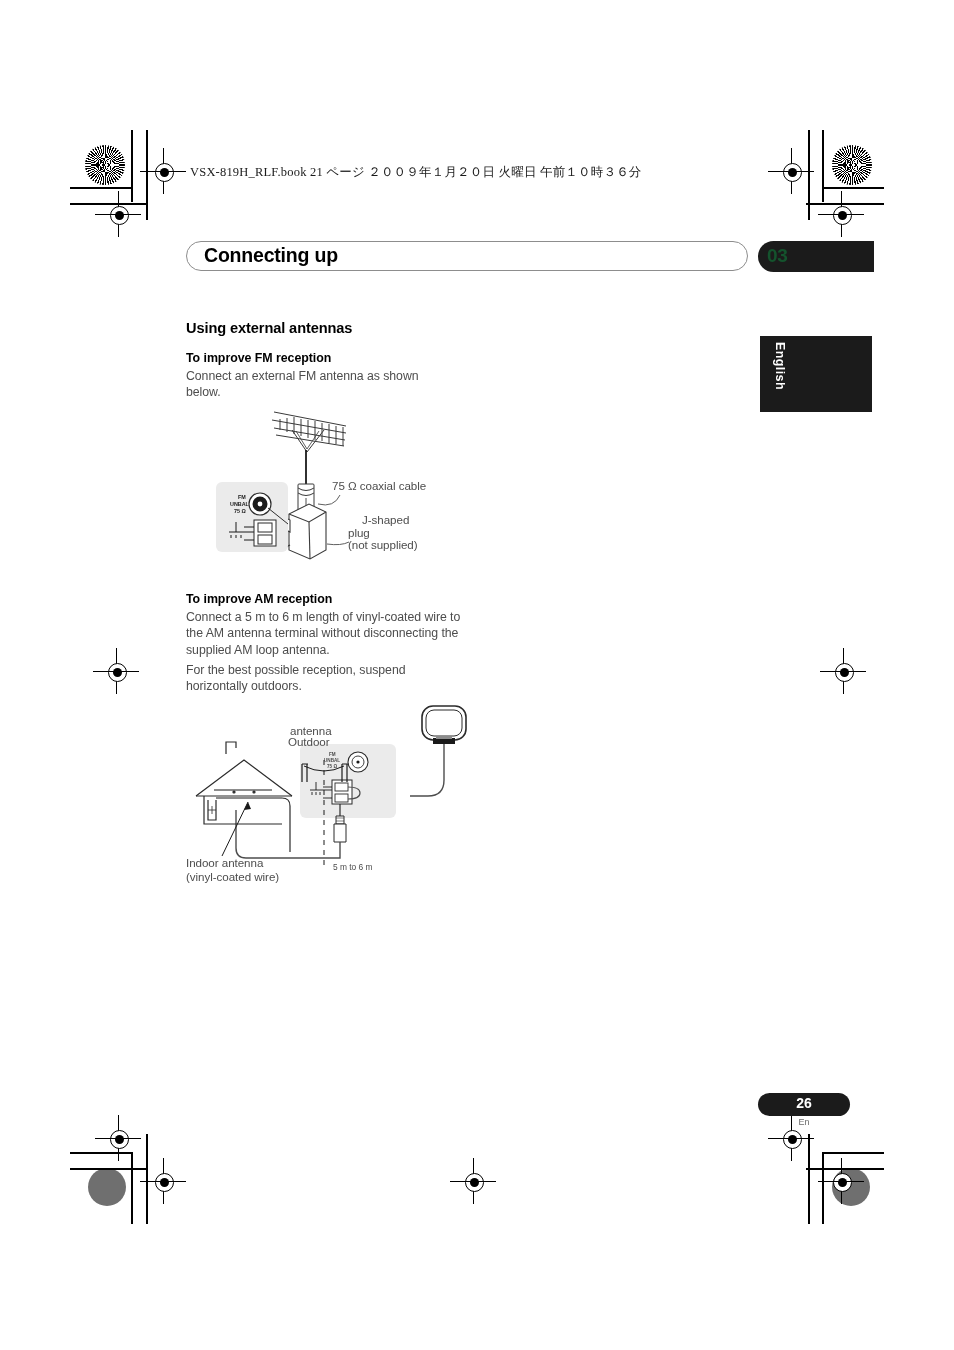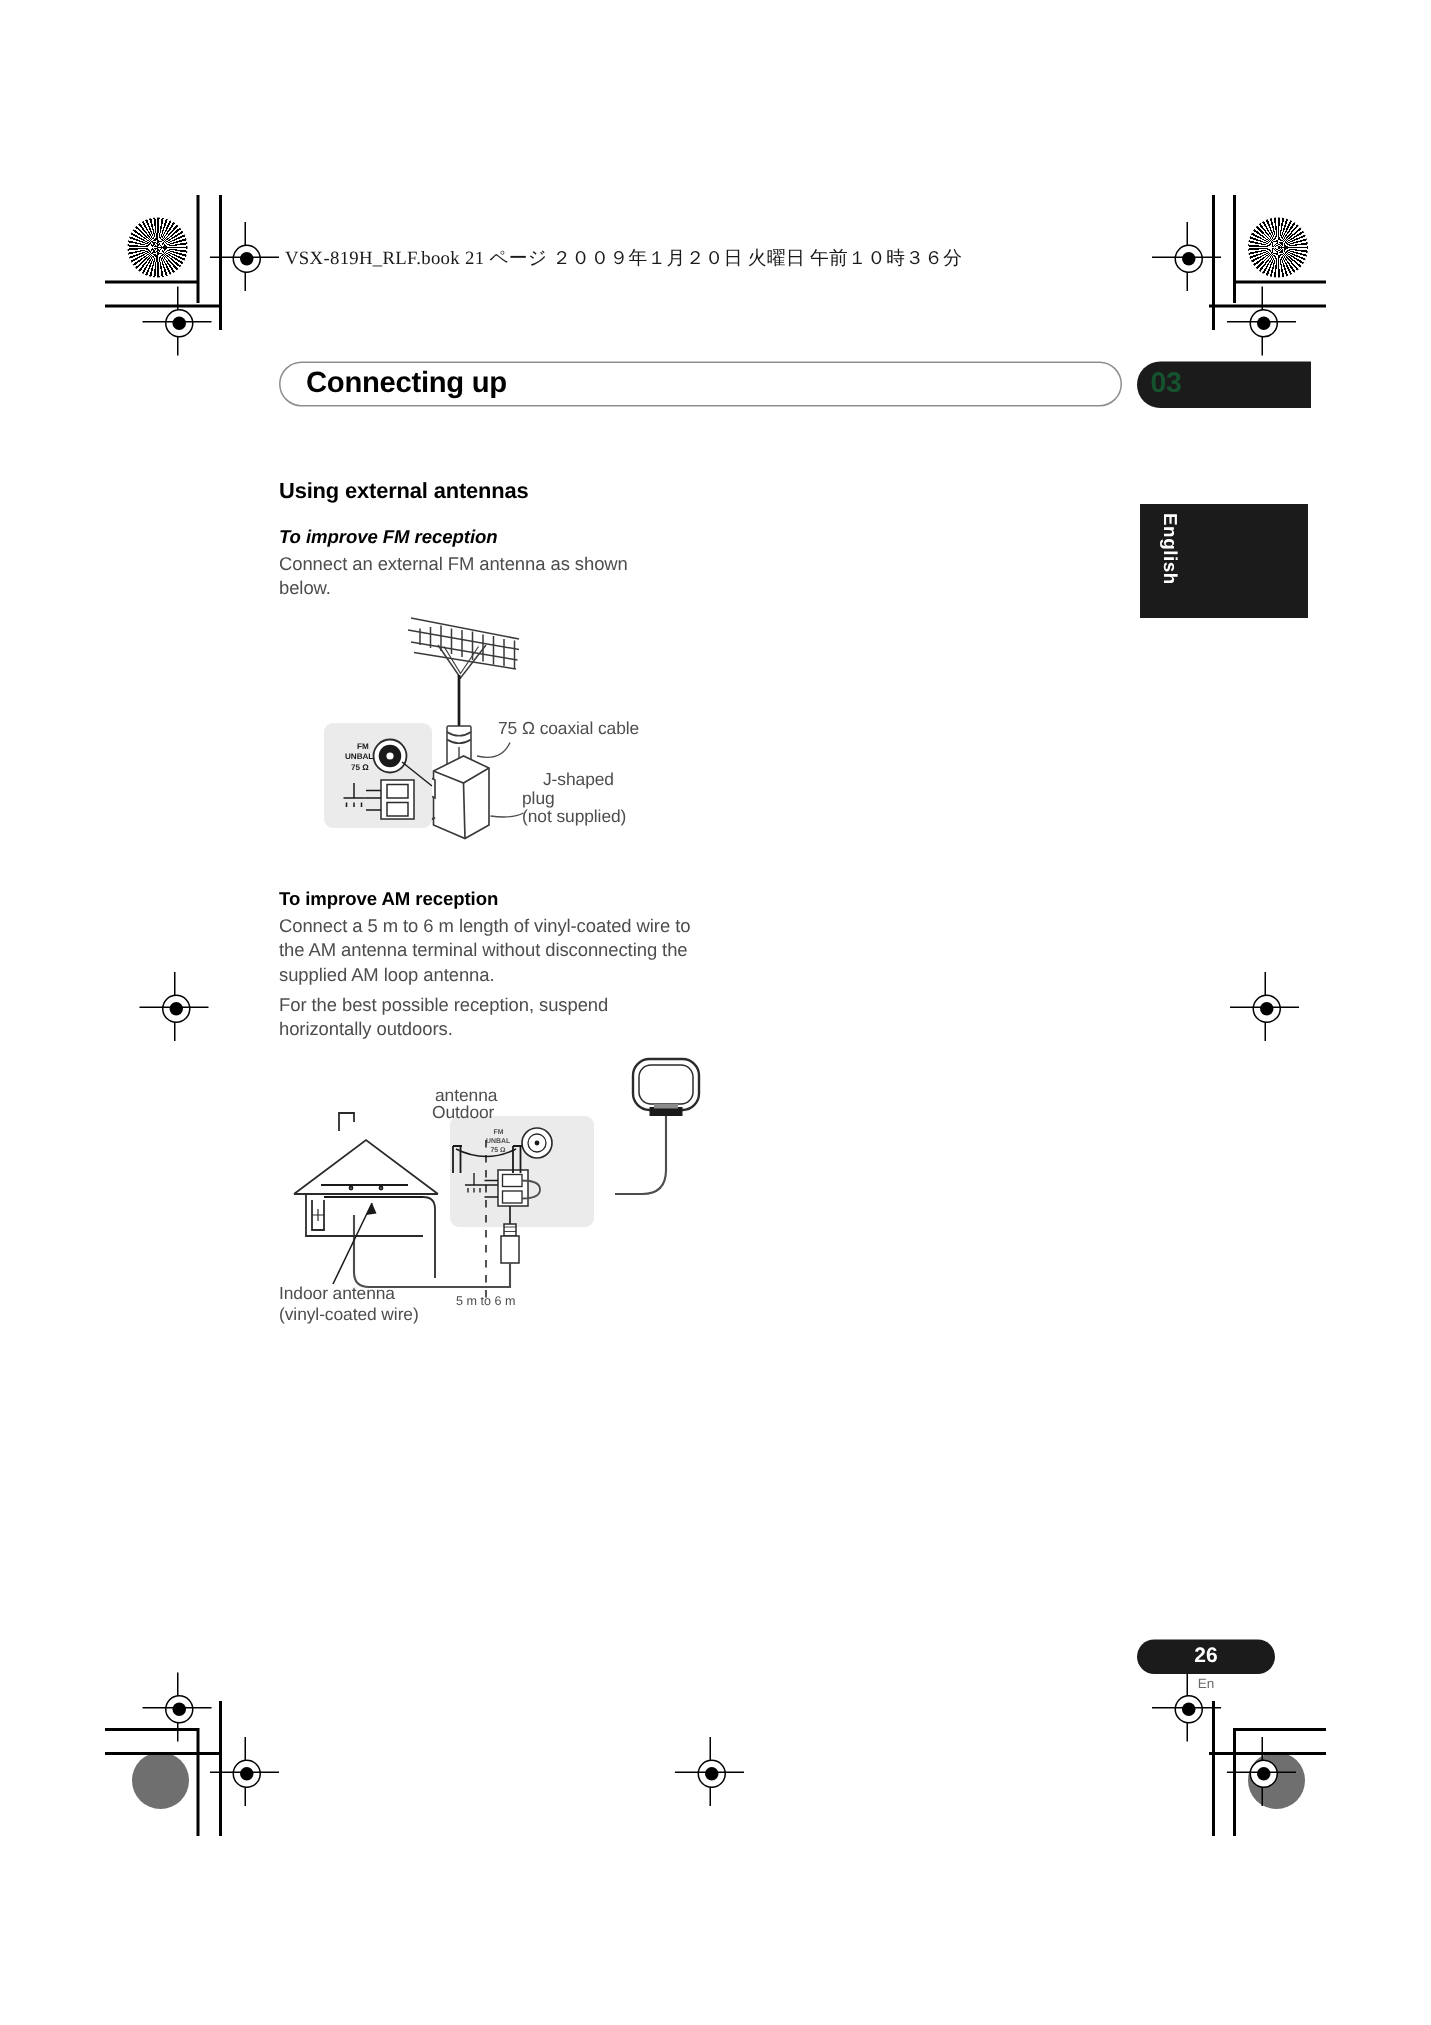--- a/index.html
+++ b/index.html
@@ -251,21 +251,21 @@
 <div class="title-text">Connecting up</div>
 <div class="chapter-badge"></div>
 <div class="chapter-num">03</div>
 
 <div class="lang-tab">
   <span>English</span>
 </div>
 
 <div class="h2" style="left:186px; top:320px;">Using external antennas</div>
 
-<div class="h3" style="left:186px; top:351px;font-style:italic;">To improve FM reception</div>
+<div class="h3" style="left:186px; top:351px;">To improve FM reception</div>
 <div class="body" style="left:186px; top:368px; width:266px;">Connect an external FM antenna as shown below.</div>
 
 <div class="h3" style="left:186px; top:592px;">To improve AM reception</div>
 <div class="body" style="left:186px; top:609px; width:280px;">Connect a 5 m to 6 m length of vinyl-coated wire to the AM antenna terminal without disconnecting the supplied AM loop antenna.</div>
 <div class="body" style="left:186px; top:662px; width:266px;">For the best possible reception, suspend horizontally outdoors.</div>
 
 <div class="dgm" style="left:214px; top:404px;">
   <svg width="240" height="165" viewBox="0 0 240 165">
 
     <g stroke="#3a3a3a" fill="none" stroke-width="1">
@@ -424,17 +424,17 @@
     </g>
 
     <line x1="138" y1="60" x2="138" y2="170" stroke="#1a1a1a" stroke-width="1" stroke-dasharray="5 5"></line>
   </svg>
 </div>
 
 <div class="dlabel" style="left:288px; top:735px;">Outdoor</div>
 <div class="dlabel" style="left:290px; top:724px;">antenna</div>
 <div class="dlabel" style="left:186px; top:856px;">Indoor antenna</div>
 <div class="dlabel" style="left:186px; top:870px;">(vinyl-coated wire)</div>
-<div class="dlabel-sm" style="left:304px; top:862px;">5 m to 6 m</div>
+<div class="dlabel-sm" style="left:333px; top:862px;">5 m to 6 m</div>
 
 <div class="page-pill"></div>
 <div class="page-num">26</div>
 <div class="page-en">En</div>
 
 </body></html>

